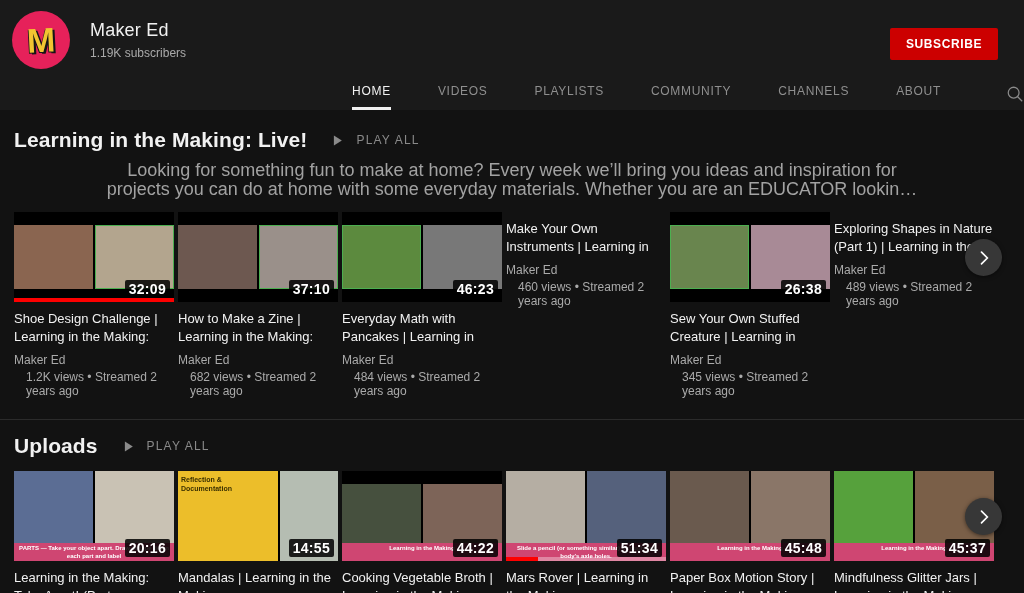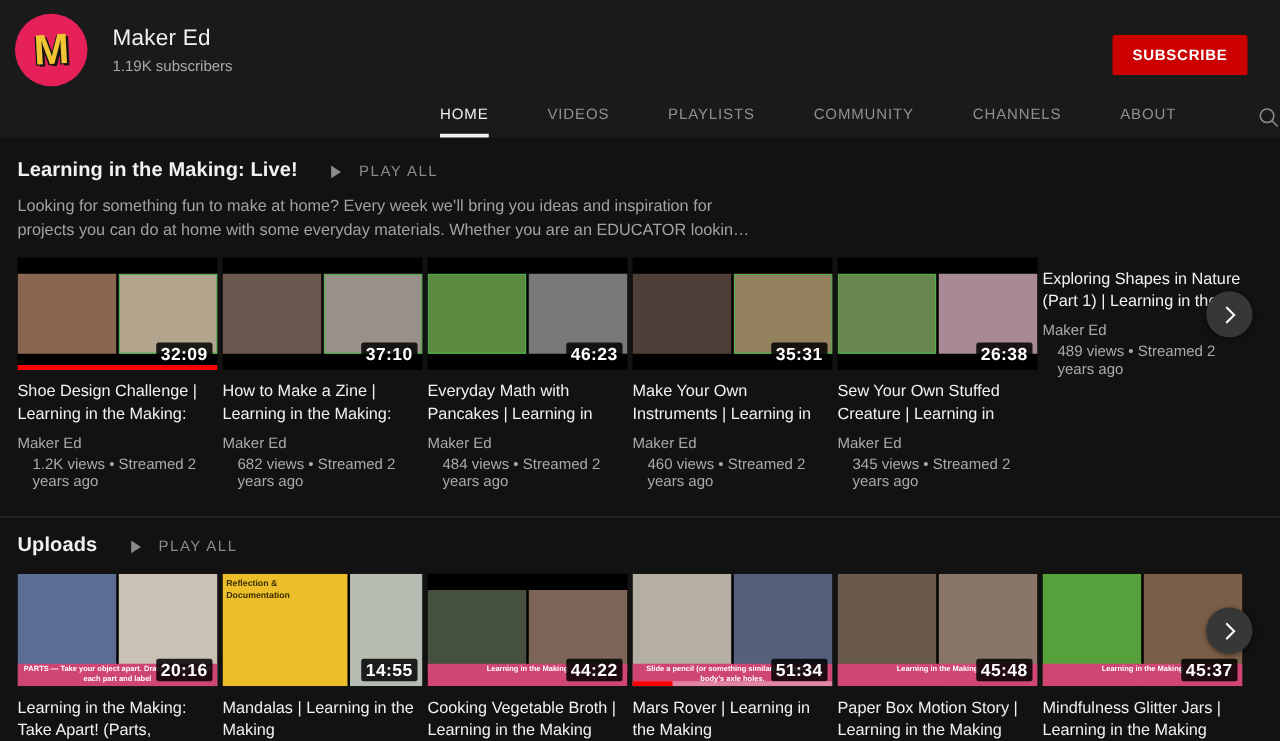--- a/index.html
+++ b/index.html
@@ -23,25 +23,25 @@
     border-radius:2px;cursor:pointer;}
   
   .tab-bar{display:flex;align-items:flex-end;height:30px;padding-left:30px;justify-content:flex-end;}
   .tab{color:var(--txt-tab);font-size:12px;font-weight:500;letter-spacing:.7px;
     padding-bottom:9px;margin-right:47px;cursor:pointer;border-bottom:3px solid transparent;}
   .tab.active{color:var(--txt);border-bottom-color:#f1f1f1;}
   .search-btn{background:none;border:none;cursor:pointer;padding:0 0 7px 0;margin-left:18px;display:flex;}
   
   .content{background:var(--bg-content);padding:18px 14px 0 14px;}
   .section-header{display:flex;align-items:center;}
-  .section-title{color:var(--txt);font-size:16px;font-weight:bold;letter-spacing:.1px;}
+  .section-title{color:var(--txt);font-size:21px;font-weight:bold;letter-spacing:.1px;}
   .play-all{display:flex;align-items:flex-end;margin-left:24px;cursor:pointer;background:none;border:none;}
   .play-all svg{margin-right:12px;}
   .play-all-label{color:#8a8a8a;font-size:12px;font-weight:500;letter-spacing:1.2px;}
-  .section-description{color:#a2a2a2;font-size:13px;line-height:19px;margin-top:9px;}
+  .section-description{color:#a2a2a2;font-size:18px;line-height:19px;margin-top:9px;text-align:center;}
   .row-wrap{position:relative;margin-top:13px;}
   .video-row{display:flex;gap:4px;}
   .video-card{width:160px;flex:0 0 auto;cursor:pointer;}
   .thumb{position:relative;width:160px;height:90px;background:#000;overflow:hidden;}
   .panels{position:absolute;inset:0;display:flex;gap:2px;}
   .panels.letterbox{top:13px;bottom:13px;}
   .panel{flex:1;}
   .panel-text{font-size:7px;font-weight:bold;line-height:9px;padding:4px 3px;overflow:hidden;}
   .thumb-banner{position:absolute;left:0;right:0;bottom:0;height:18px;z-index:2;
     color:#fff;font-size:6px;font-weight:bold;line-height:8px;padding:1px 4px;overflow:hidden;text-align:center;}
@@ -141,27 +141,20 @@
                 <div class="panel" style="background: rgb(92, 138, 62); box-shadow: rgb(76, 175, 80) 0px 0px 0px 1px inset;"></div>
                 <div class="panel" style="background: rgb(120, 120, 120);"></div>
               </div>
               <span class="duration">46:23</span>
             </div>
             <div class="video-title">Everyday Math with Pancakes | Learning in the…</div>
             <div class="video-channel">Maker Ed</div>
             <div class="video-meta">484 views • Streamed 2 years ago</div>
           </div>
           <div class="video-card">
-            <div class="thumb">
-              <div class="panels letterbox">
-                <div class="panel" style="background: rgb(78, 64, 56);"></div>
-                <div class="panel" style="background: rgb(148, 130, 95); box-shadow: rgb(76, 175, 80) 0px 0px 0px 1px inset;"></div>
-              </div>
-              <span class="duration">35:31</span>
-            </div>
             <div class="video-title">Make Your Own Instruments | Learning in the Making: Live!</div>
             <div class="video-channel">Maker Ed</div>
             <div class="video-meta">460 views • Streamed 2 years ago</div>
           </div>
           <div class="video-card">
             <div class="thumb">
               <div class="panels letterbox">
                 <div class="panel" style="background: rgb(105, 133, 78); box-shadow: rgb(76, 175, 80) 0px 0px 0px 1px inset;"></div>
                 <div class="panel" style="background: rgb(168, 138, 150);"></div>
               </div>

